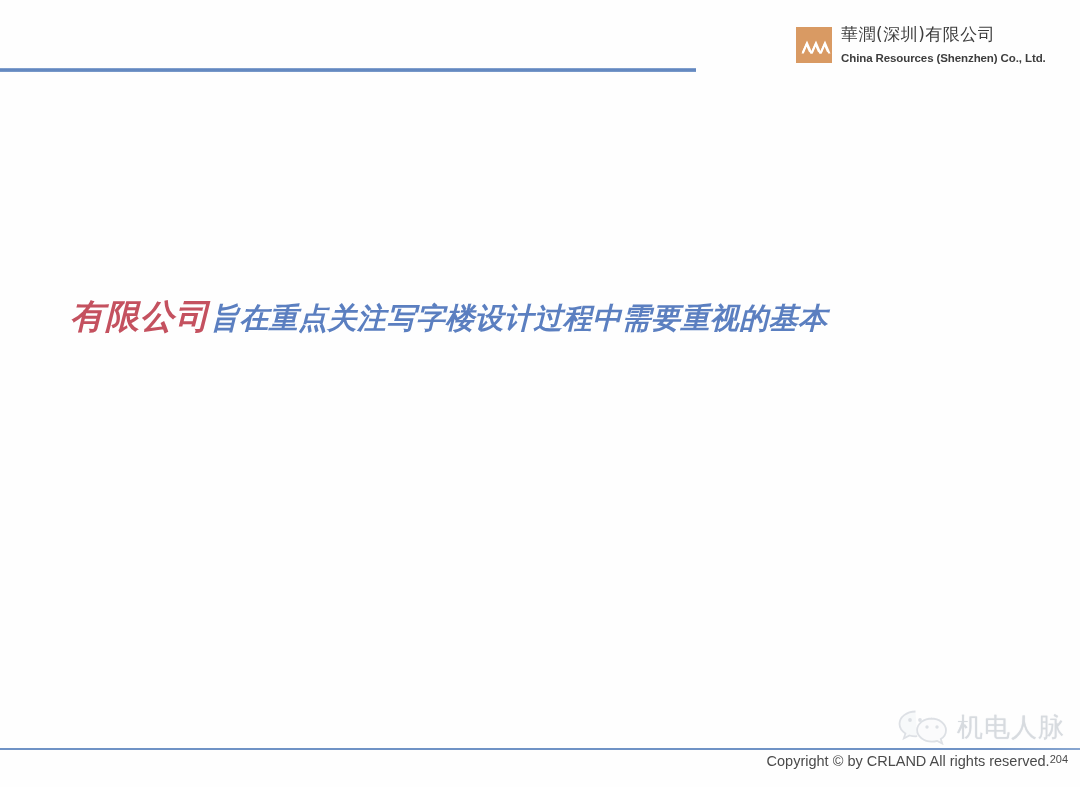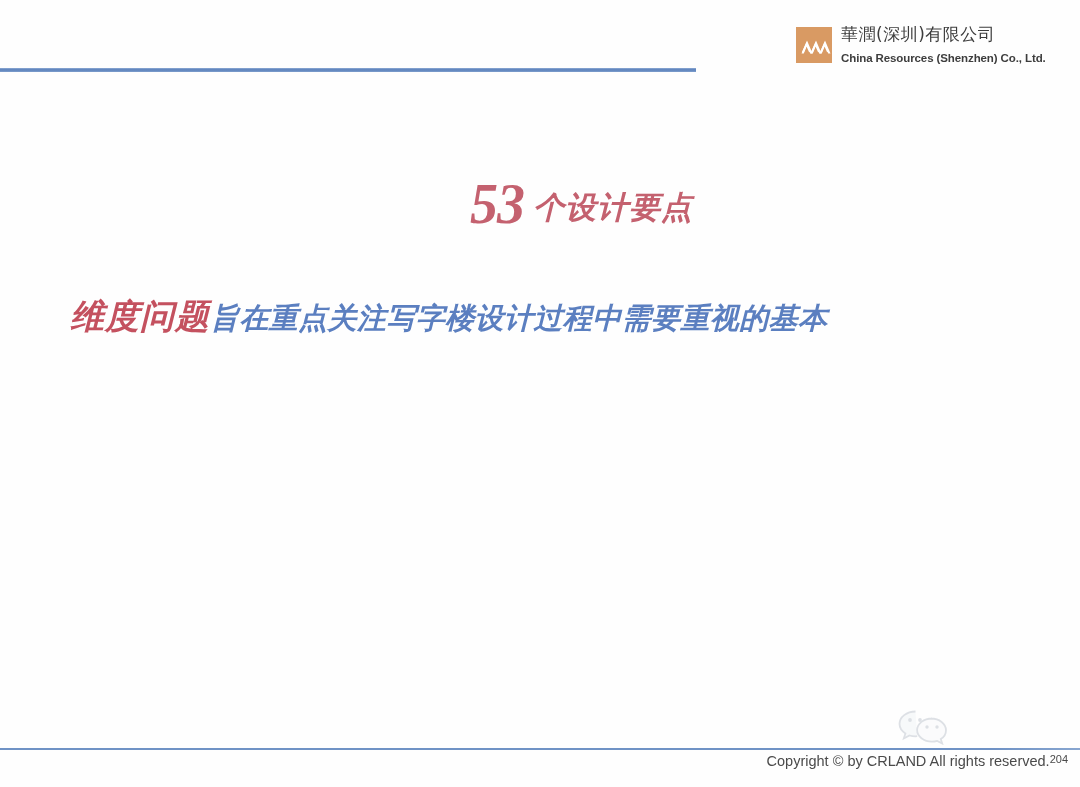--- a/index.html
+++ b/index.html
@@ -223,45 +223,42 @@
     </div>
     <div class="brand-text">
       <div class="brand-cn">華潤(深圳)有限公司</div>
       <div class="brand-en">China Resources (Shenzhen) Co., Ltd.</div>
     </div>
   </div>
 
   <div class="rule-top"></div>
 
   <div class="banner-row">
-    <div class="count-wrap">
-      <span class="count-num">53</span>
-      <span class="count-unit">个设计要点</span>
-    </div>
   </div>
 
   <div class="para">
     <div class="para-line">
-      <span class="t-red">维度问题</span><span class="t-blue">旨在重点关注写字楼设计过程中需要重视的基本</span>
+      <span class="t-red">有限公司</span><span class="t-blue">旨在重点关注写字楼设计过程中需要重视的基本</span>
     </div>
   </div>
 
   <div class="watermark">
     <span class="wm-icon">
       <svg width="56" height="40" viewBox="0 0 56 40" aria-hidden="true">
         <g fill="none" stroke="#c3c9d1" stroke-width="1.8">
           <path d="M20.5 6.5 C11.6 6.5 4.5 12 4.5 18.8 c0 3.9 2.3 7.3 5.9 9.6 l-1.6 5.1 5.7 -3 c1.8 0.5 3.8 0.8 5.9 0.8 0.6 0 1.2 0 1.8 -0.1" fill="#f3f5f7"></path>
           <path d="M37 13.5 c-8.2 0 -14.9 5.2 -14.9 11.6 0 6.4 6.7 11.6 14.9 11.6 1.8 0 3.6 -0.3 5.2 -0.8 l5 2.6 -1.4 -4.4 c3.2 -2.1 5.2 -5.3 5.2 -8.9 0 -6.4 -6.7 -11.7 -14.9 -11.7 z" fill="#f9fafb"></path>
         </g>
         <circle cx="15" cy="15" r="1.9" fill="#c3c9d1"></circle>
         <circle cx="25" cy="15" r="1.9" fill="#c3c9d1"></circle>
         <circle cx="32" cy="22" r="1.7" fill="#c3c9d1"></circle>
         <circle cx="42" cy="22" r="1.7" fill="#c3c9d1"></circle>
       </svg>
     </span>
+    <span class="wm-text">机电人脉</span>
   </div>
 
   <div class="rule-bottom"></div>
   <div class="copyright">
     <span>Copyright © by CRLAND All rights reserved.</span>
     <span class="pageno">204</span>
   </div>
 
 </div>
 

